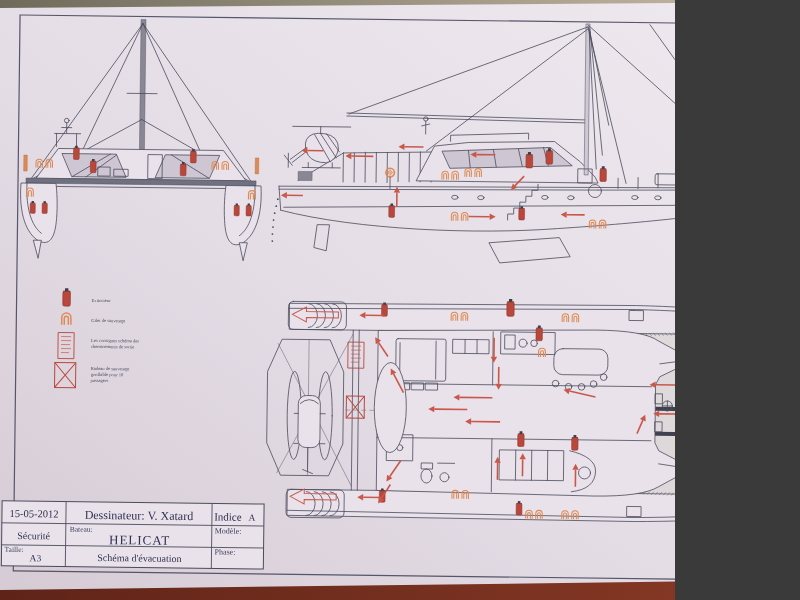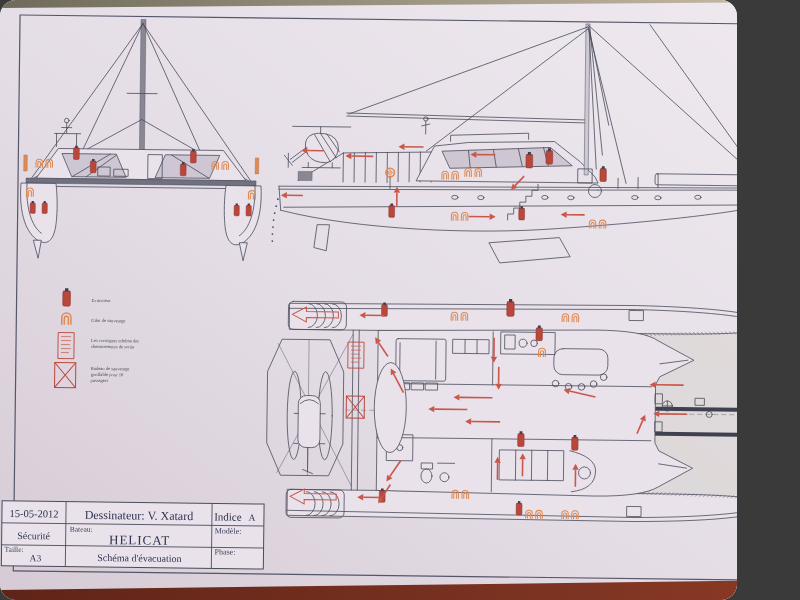--- a/index.html
+++ b/index.html
@@ -1,16 +1,16 @@
 <!DOCTYPE html>
 <html><head>
 <meta charset="utf-8">
 <style>
   html,body{margin:0;padding:0;background:#3a3a3a;}
-  .stage{position:relative;width:737px;height:600px;overflow:hidden;background:#e6dfe7;border-radius:16px;}
+  .stage{position:relative;width:675px;height:600px;overflow:hidden;background:#e6dfe7;}
   svg{display:block}
   .ink{stroke:#4b4c5c;fill:none;stroke-width:.8;stroke-linecap:round;stroke-linejoin:round}
   .inkf{stroke:#4b4c5c;fill:#e9e2ea;stroke-width:.8;stroke-linejoin:round}
   .thin{stroke:#5a5b6b;fill:none;stroke-width:.5}
   .redl{stroke:#b9473c;fill:none;stroke-width:1}
   .shade{fill:#c7c0cd;opacity:.8}
   text{font-family:"Liberation Serif","DejaVu Serif",serif;fill:#2f3152}
   .t75{font-size:7.5px;fill:#3f415e}
   .t8{font-size:8px;fill:#3f415e}
   .t95{font-size:9.5px}

